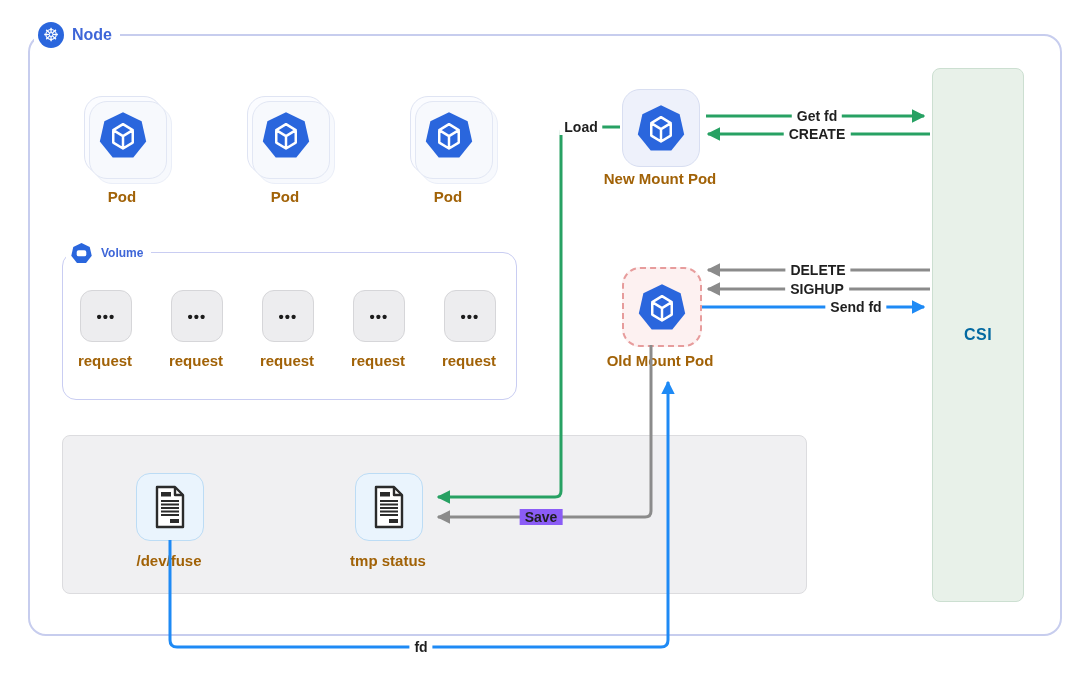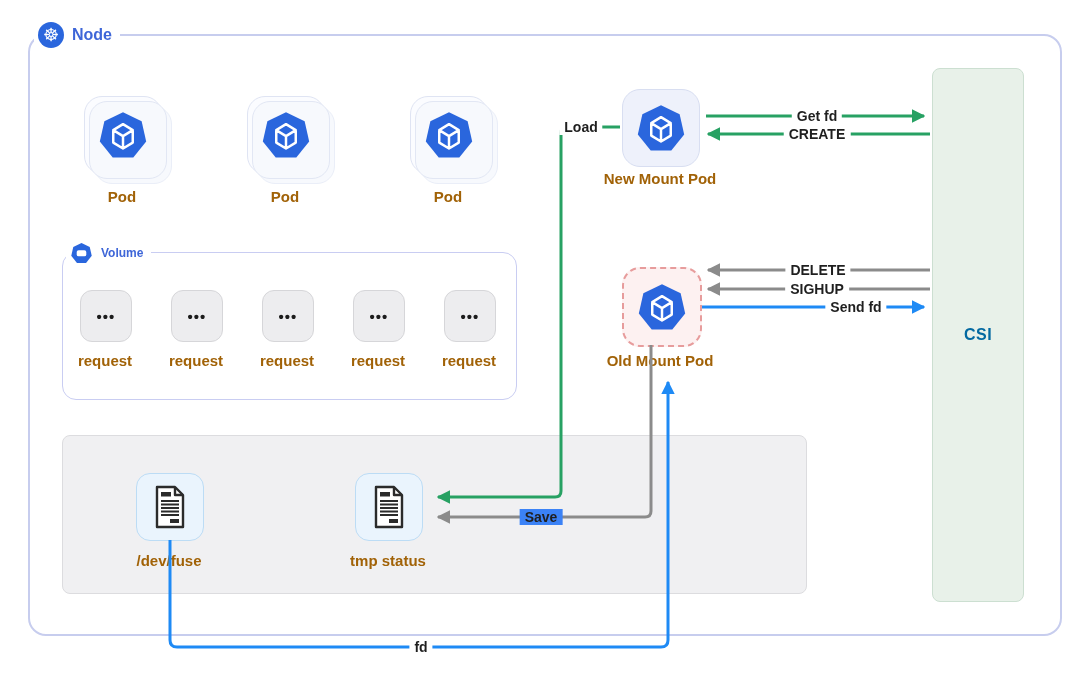--- a/index.html
+++ b/index.html
@@ -62,21 +62,21 @@
     position:absolute;transform:translateX(-50%);white-space:nowrap;
     font-size:15px;font-weight:600;color:#a16207;z-index:3;
   }
   
   .wires{position:absolute;left:0;top:0;z-index:4;pointer-events:none;}
   .wire-label{
     position:absolute;transform:translate(-50%,-50%);white-space:nowrap;
     font-size:14px;font-weight:600;color:#1f1f1f;background:#ffffff;
     padding:0 5px;z-index:5;line-height:16px;
   }
-  .on-gray{background:#3b82f6;}
+  .on-gray{background:#8b5cf6;}
   .hidden-defs{position:absolute;width:0;height:0;overflow:hidden;}
 </style>
 </head>
 <body>
 
 <svg class="hidden-defs" aria-hidden="true">
   <defs>
     <g id="k8s-pod">
       <polygon points="24,2 41.2,10.3 45.4,28.9 33.5,43.8 14.5,43.8 2.6,28.9 6.8,10.3" fill="#2a66dd"></polygon>
       <path d="M24,13 L33,18.5 L33,30 L24,35.5 L15,30 L15,18.5 Z M15,18.5 L24,24 L33,18.5 M24,24 L24,35.5" fill="none" stroke="#ffffff" stroke-width="2.3" stroke-linejoin="round" stroke-linecap="round"></path>

